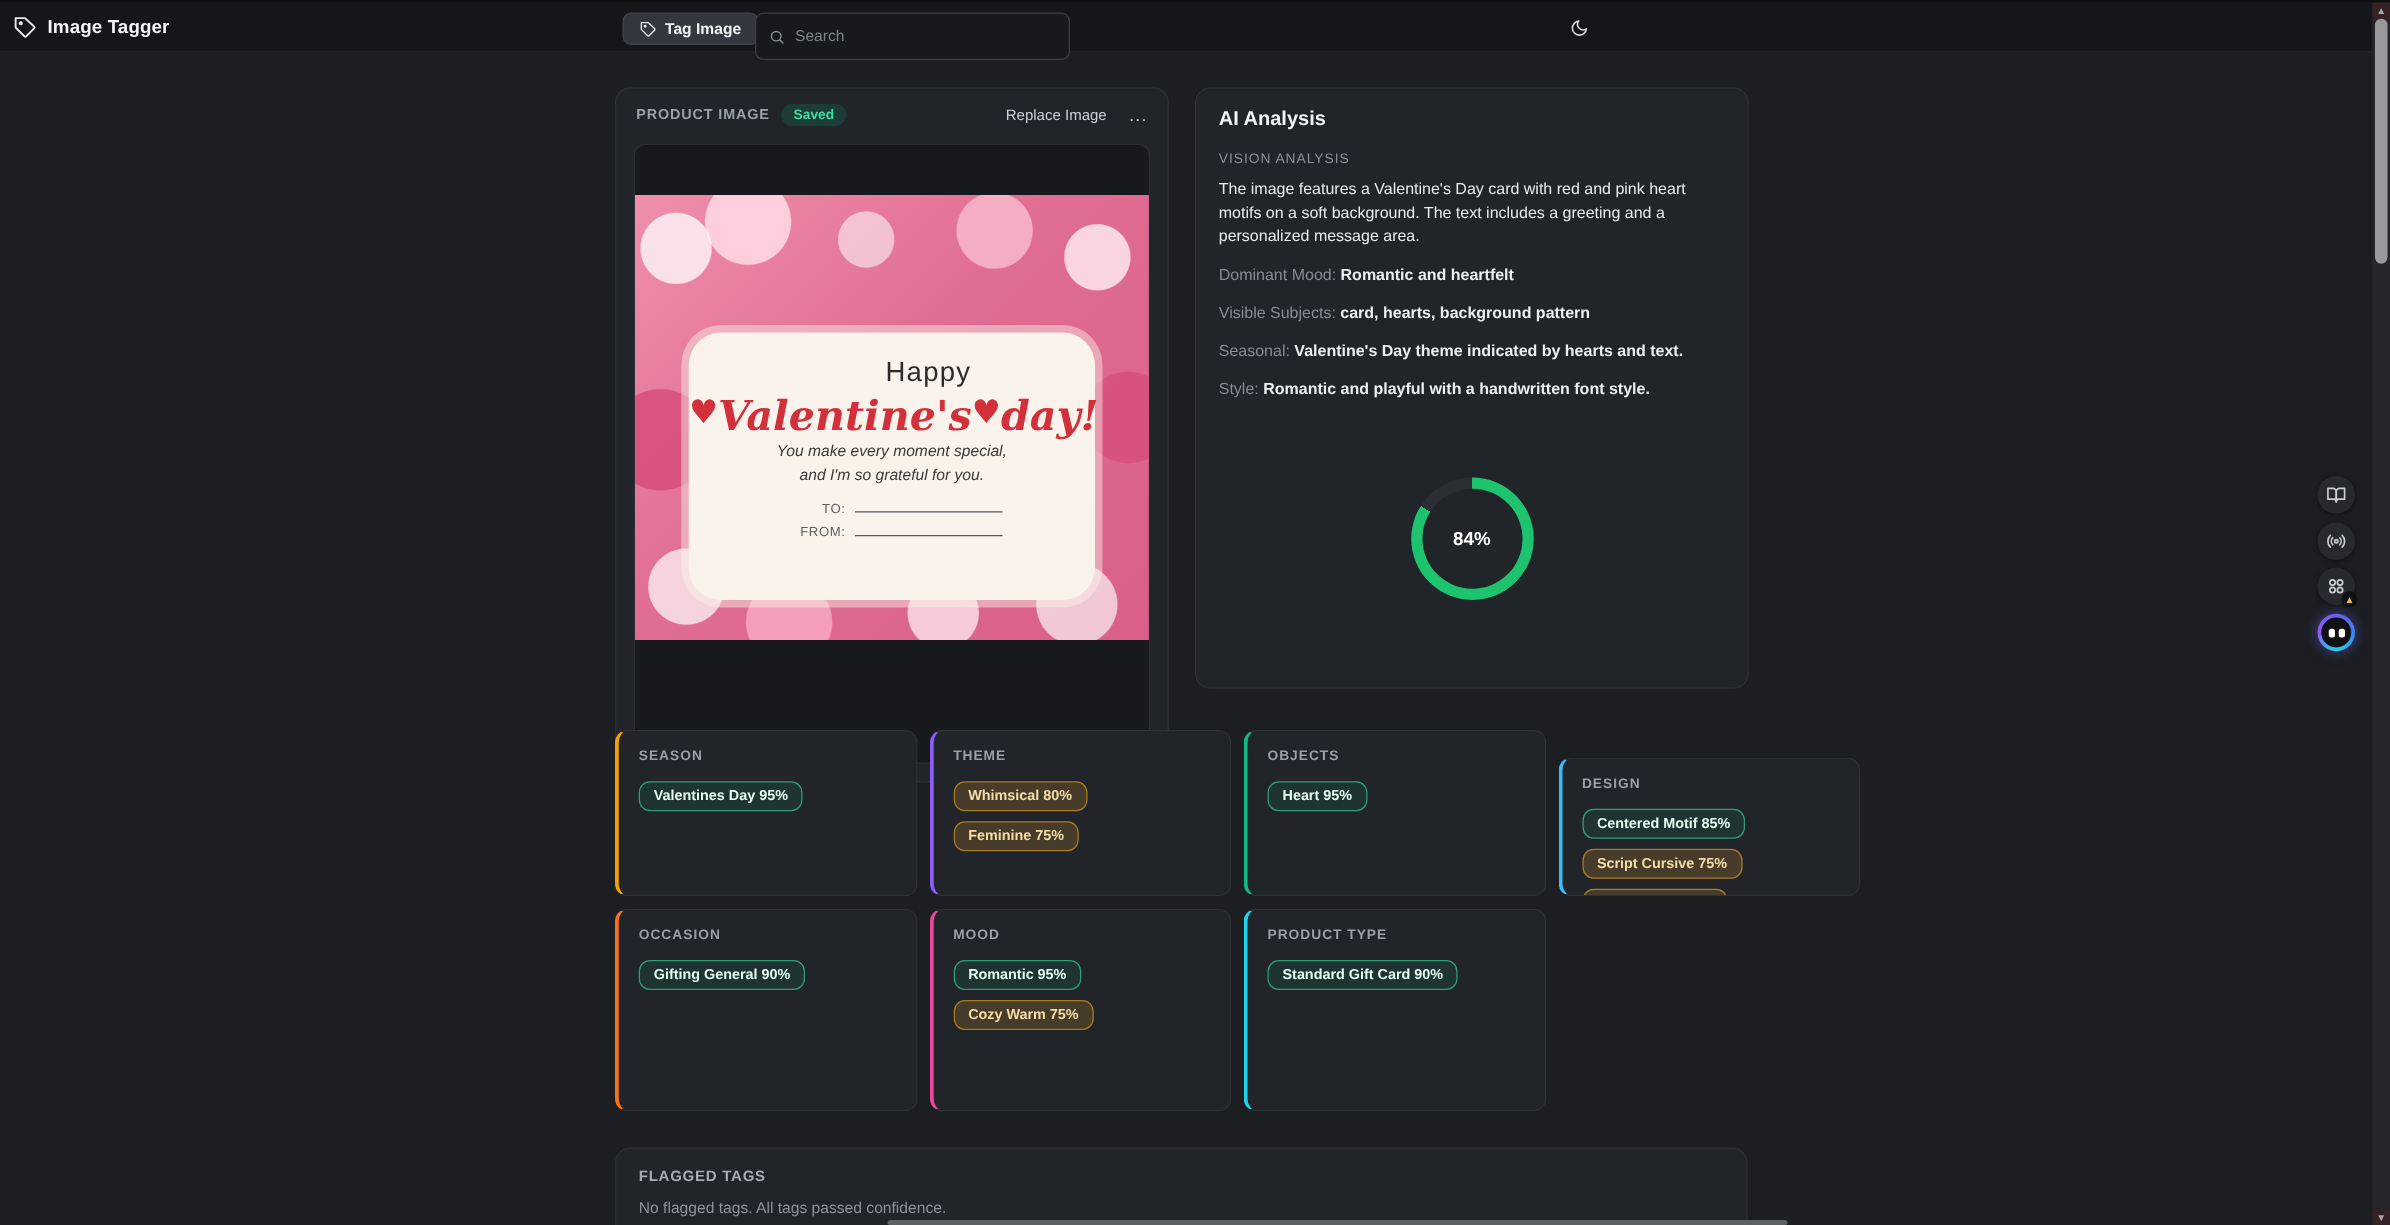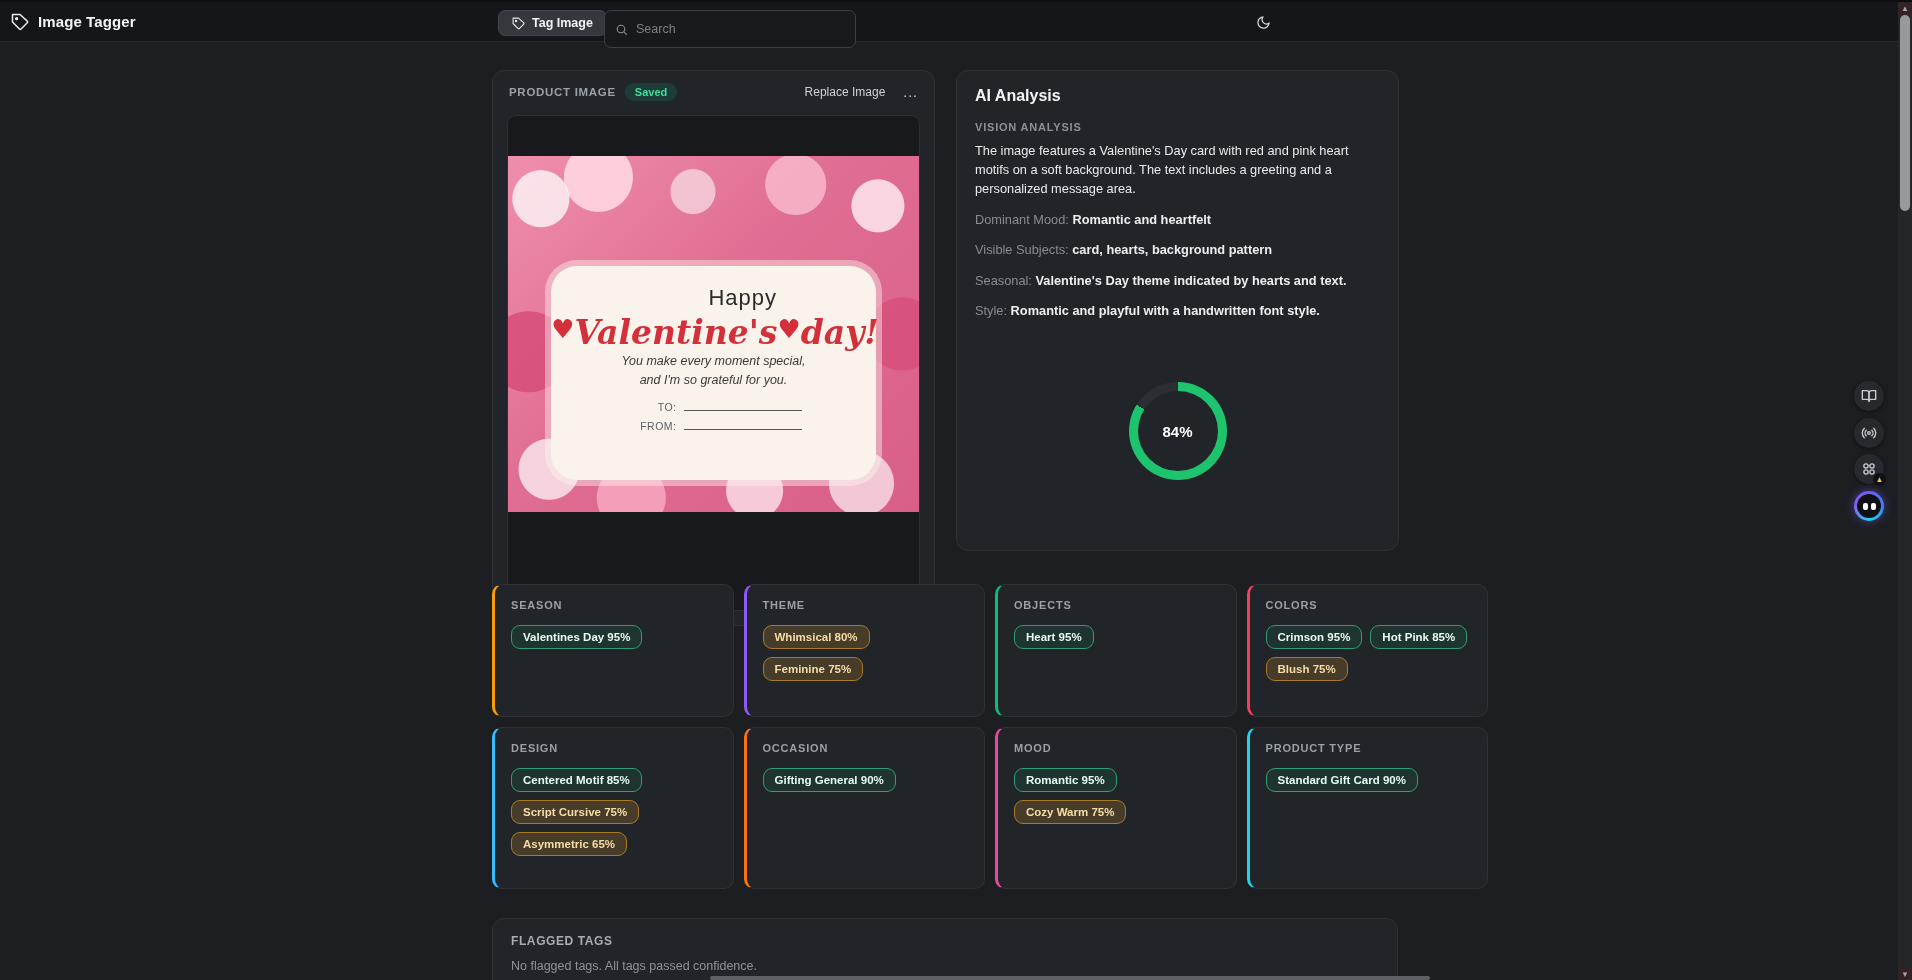--- a/index.html
+++ b/index.html
@@ -97,21 +97,21 @@
     font-size:12.5px; line-height:1.5; 
   }
   .v-lines { margin-top:12px; font-size:10.5px; color:#5c5f62; }
   .v-line-row { margin-top:7px; }
   .v-line-row .lbl { display:inline-block; width:52px; text-align:right; letter-spacing:.5px; }
   .v-line-row .rule { display:inline-block; width:118px; border-bottom:1.3px solid #53565a; margin-left:8px; }
 
   
   #ai-card { left:956px; top:68px; width:443px; height:481px; padding:16px 18px; }
   .ai-title { color:#f2f4f6; font-size:16px; font-weight:bold; }
-  .ai-section { color:#8b9198; font-size:11px; font-weight:bold; letter-spacing:.8px; margin-top:16px; }
+  .ai-section { color:#8b9198; font-size:11px; font-weight:normal; letter-spacing:.8px; margin-top:16px; }
   .ai-desc { color:#e9ebee; font-size:12.8px; font-weight:500; line-height:1.48; margin-top:9px; }
   .ai-field { margin-top:12px; font-size:12.8px; line-height:1.45; }
   .ai-field .f-label { color:#868d94; }
   .ai-field .f-value { color:#eceef1; font-weight:bold; }
   .ring-wrap { position:absolute; left:0; right:0; top:311px; display:flex; justify-content:center; }
   .ring {
     width:98px; height:98px; border-radius:50%;
     display:flex; align-items:center; justify-content:center;
   }
   .ring-hole {
@@ -298,30 +298,22 @@
       </div>
     </div>
 
     <div class="cat-card" style="border-left-color: rgb(16, 185, 129);">
       <div class="cat-label">OBJECTS</div>
       <div class="pill-row">
         <span class="pill high">Heart 95%</span>
       </div>
     </div>
 
-    <div class="cat-card" style="border-left-color: rgb(244, 63, 94);">
-      <div class="cat-label">COLORS</div>
-      <div class="pill-row">
-        <span class="pill high">Crimson 95%</span>
-        <span class="pill high">Hot Pink 85%</span>
-        <span class="pill mid">Blush 75%</span>
-      </div>
-    </div>
-
-    <div class="cat-card" style="border-left-color: rgb(56, 189, 248);">
+
+    <div class="cat-card" style="border-left-color: rgb(56, 189, 248); margin-top: 22px;">
       <div class="cat-label">DESIGN</div>
       <div class="pill-row">
         <span class="pill high">Centered Motif 85%</span>
         <span class="pill mid">Script Cursive 75%</span>
         <span class="pill mid">Asymmetric 65%</span>
       </div>
     </div>
 
     <div class="cat-card" style="border-left-color: rgb(249, 115, 22);">
       <div class="cat-label">OCCASION</div>

